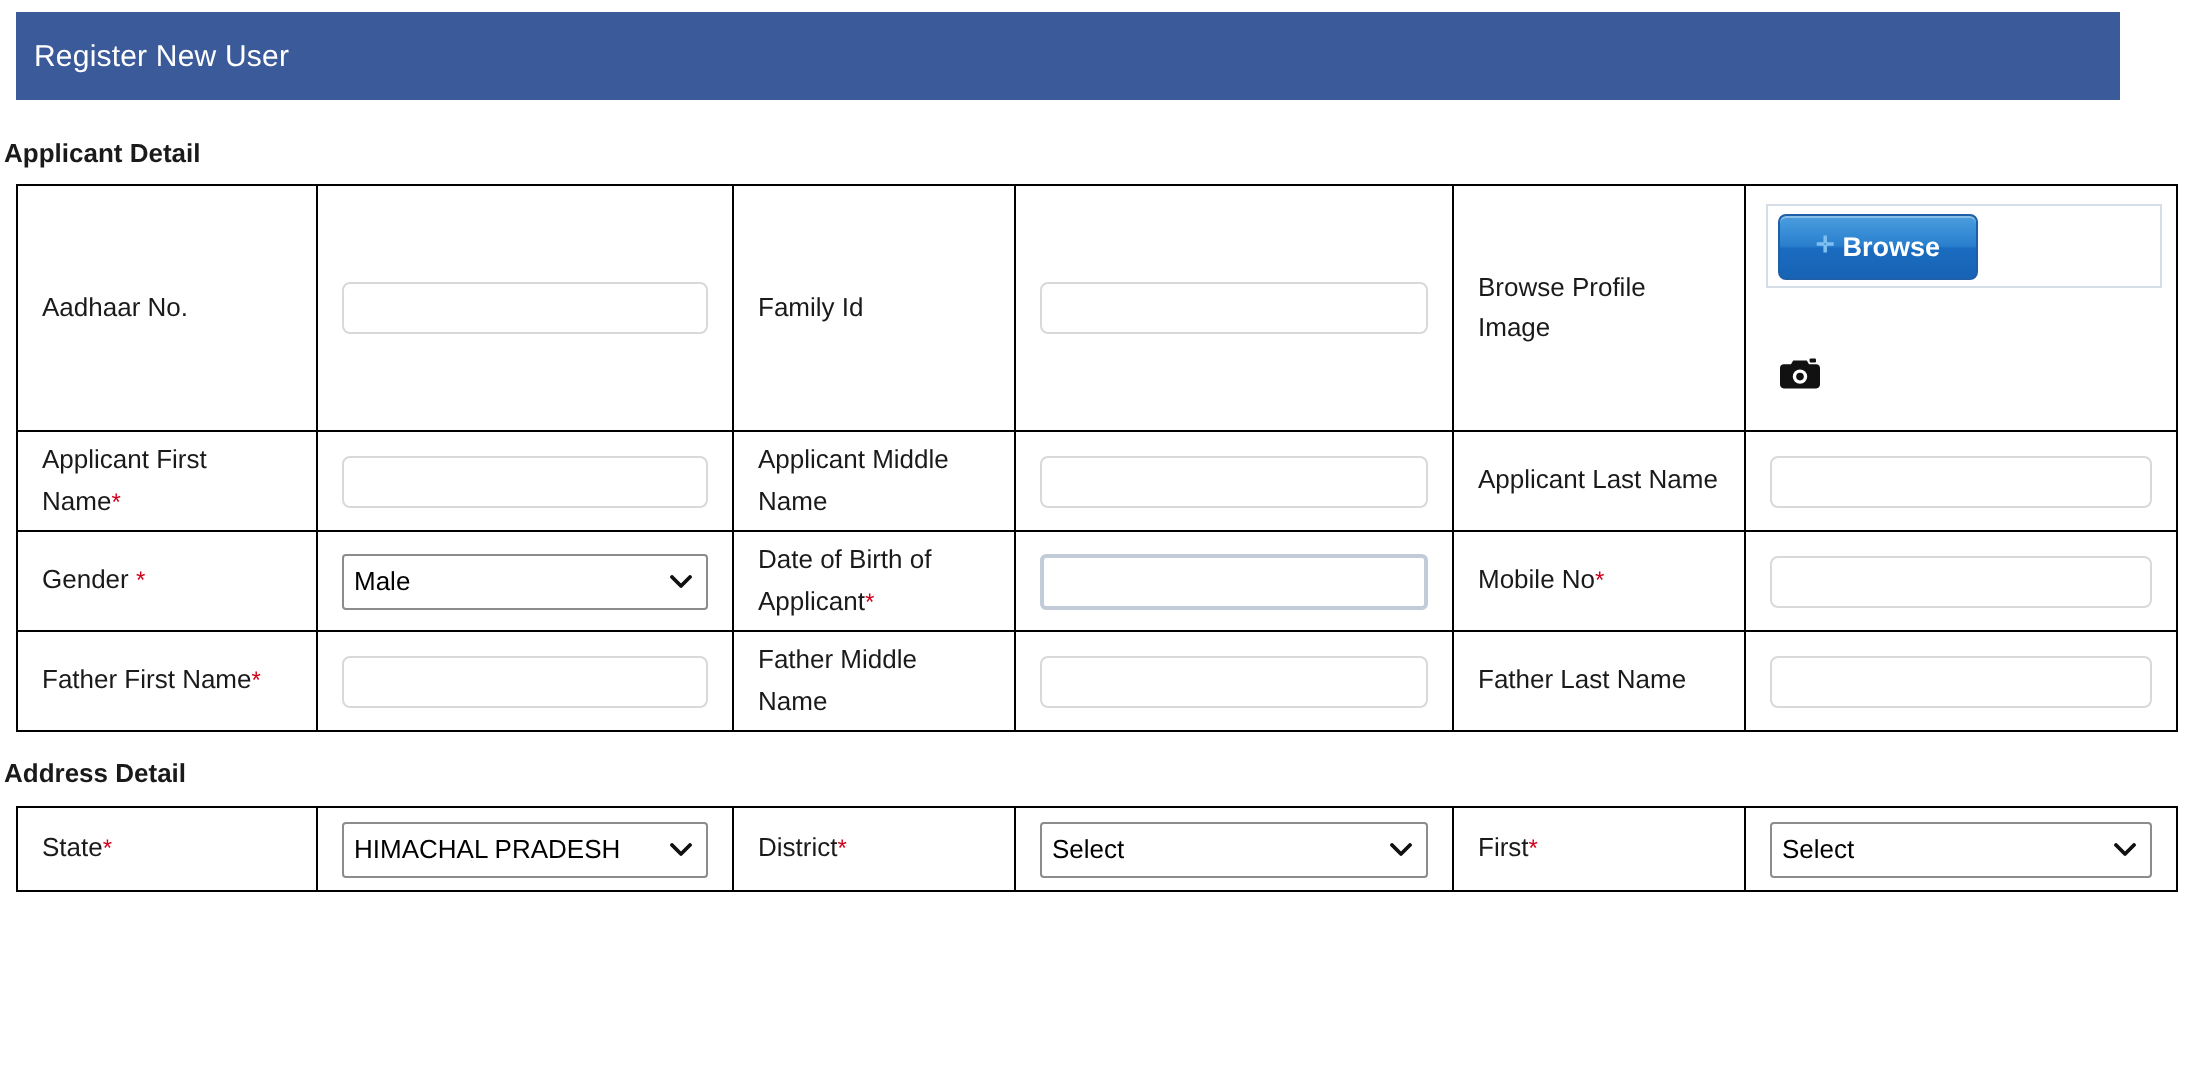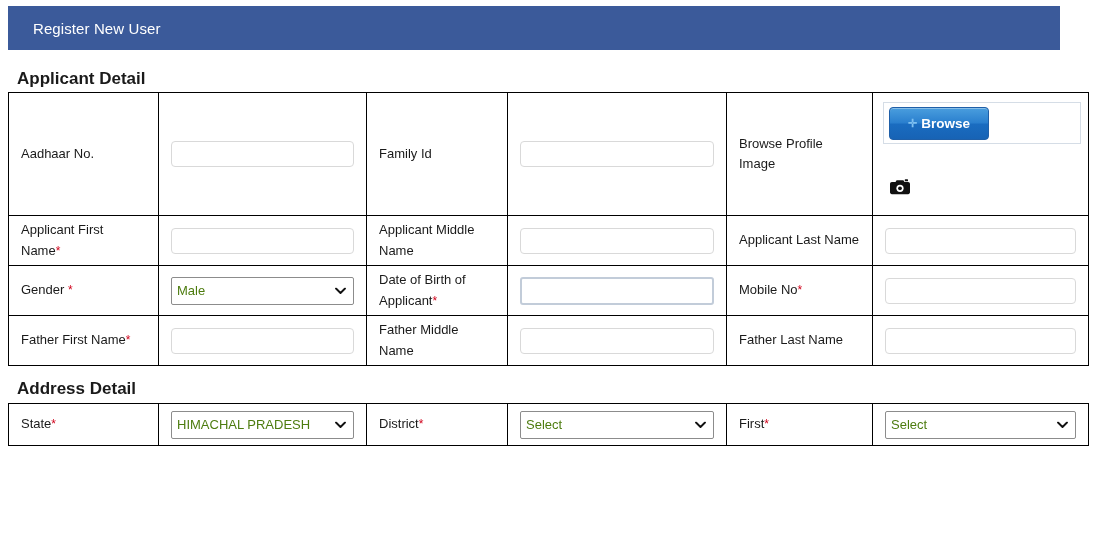--- a/index.html
+++ b/index.html
@@ -17,29 +17,29 @@
     position: absolute;
     left: 8px; top: 6px;
     width: 1052px; height: 44px;
     background: #3b5a9a;
     display: flex; align-items: center;
   }
   .titlebar .title {
     color: #ffffff;
     font-size: 15px;
     font-weight: 400;
-    padding-left: 25px;
+    padding-left: 9px;
     letter-spacing: .1px;
   }
 
   
   .section-heading {
     position: absolute;
-    left: 17px;
-    font-size: 17px;
+    left: 2px;
+    font-size: 13px;
     font-weight: bold;
     color: #1a1a1a;
   }
   #applicant-heading { top: 69px; }
   #address-heading   { top: 379px; }
 
   
   table.formtable {
     position: absolute;
     border-collapse: collapse;
@@ -89,21 +89,21 @@
     height: 28px;
   }
   select.sel {
     width: 100%;
     height: 28px;
     border: 1px solid #8c8c8c;
     border-radius: 2px;
     background: #fff;
     font-family: "Liberation Sans", sans-serif;
     font-size: 13px;
-    color: #4d7c0f;
+    color: #000000;
     padding: 0 22px 0 5px;
     outline: none;
     -webkit-appearance: none;
     -moz-appearance: none;
     appearance: none;
   }
   .selwrap { position: relative; width: 100%; }
   .selwrap .chev {
     position: absolute;
     right: 8px; top: 50%;

